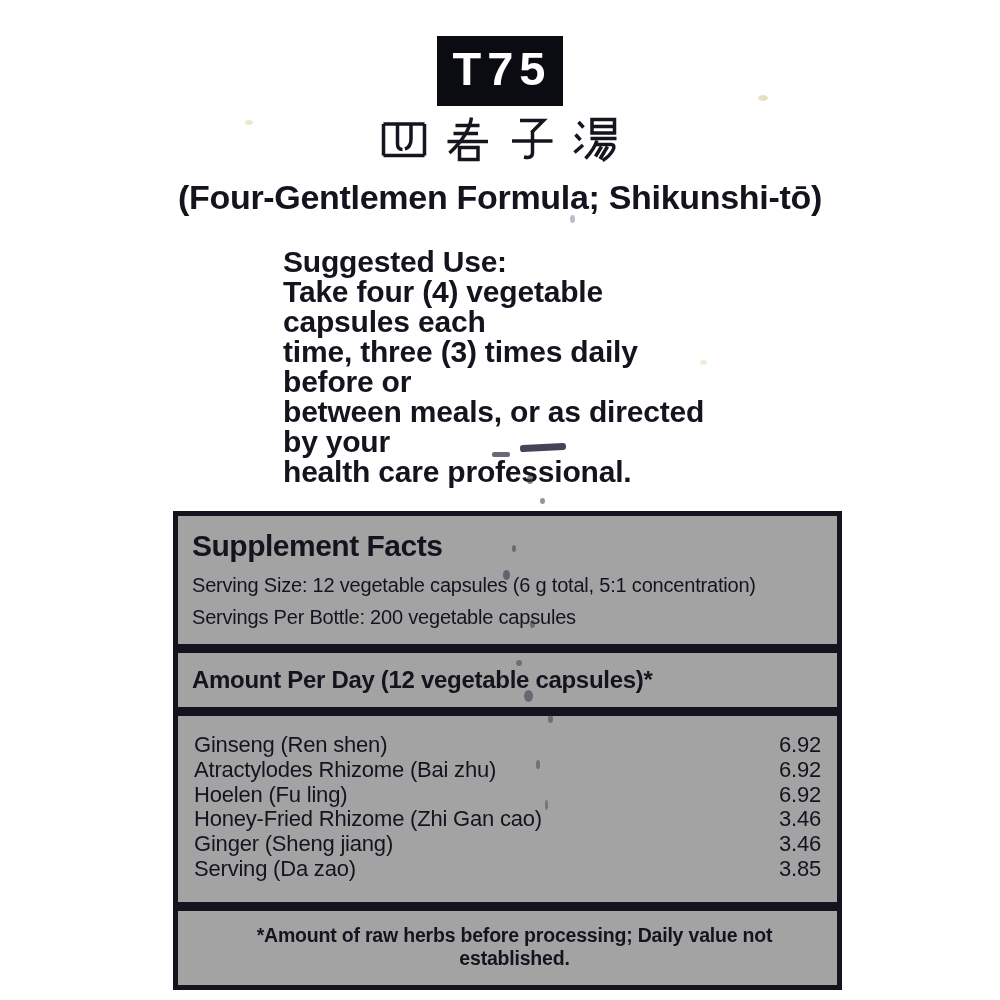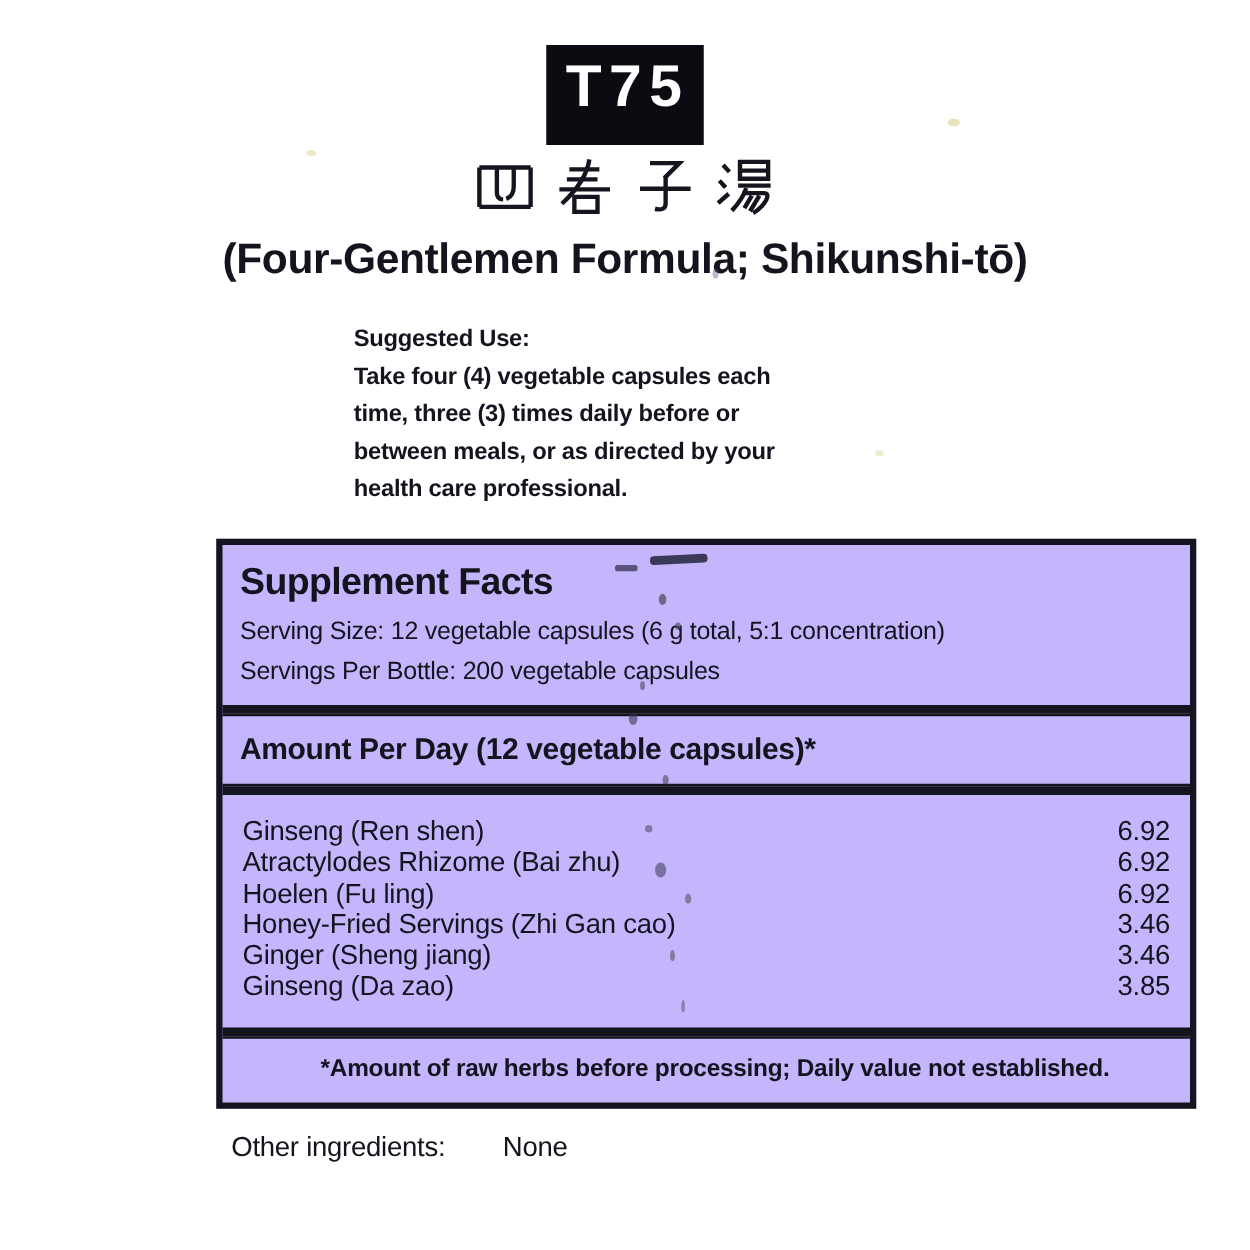--- a/index.html
+++ b/index.html
@@ -18,21 +18,21 @@
   .page{
     width:1000px;height:1000px;
     background:var(--page-bg);
     position:relative;
     padding-top:36px;
   }
   
   .header{text-align:center;}
   .code-box{
     display:inline-block;
-    width:126px;height:80px;
+    width:126px;height:70px;
     background:#0b0b12;
     color:#fff;
     font-size:47px;
     font-weight:bold;
     letter-spacing:6px;
     line-height:66px;
     text-align:center;
     padding-left:4px;
   }
   .pinyin{
@@ -56,32 +56,32 @@
   .alt-name{
     margin-top:13px;
     font-size:34px;
     font-weight:600;
     letter-spacing:-.3px;
   }
   
   .suggested{
     margin:30px 0 0 283px;
     width:450px;
-    font-size:19px;
+    font-size:30px;
     font-weight:bold;
     line-height:30px;
     letter-spacing:-.2px;
   }
   .suggested .body{white-space:pre-line;}
   
   .panel{
-    width:784px;
+    width:669px;
     margin:24px 0 0 173px;
     border:5px solid var(--ink);
-    background:#c4b5fd;
+    background:#a3a3a3;
   }
   .bar-a{height:3px;border-top:7px solid var(--ink);border-bottom:2px solid var(--ink);}
   .bar-b{height:3px;border-top:2px solid var(--ink);border-bottom:7px solid var(--ink);}
   .sec1{padding:13px 14px 15px 14px;}
   .sf-title{
     font-size:30px;
     font-weight:bold;
     letter-spacing:-.5px;
   }
   .sf-line{font-size:20px;margin-top:11px;letter-spacing:-.2px;}
@@ -189,29 +189,29 @@
       </div>
       <div class="ing-row">
         <span class="name">Atractylodes Rhizome (Bai zhu)</span>
         <span class="val">6.92</span>
       </div>
       <div class="ing-row">
         <span class="name">Hoelen (Fu ling)</span>
         <span class="val">6.92</span>
       </div>
       <div class="ing-row">
-        <span class="name">Honey-Fried Servings (Zhi Gan cao)</span>
+        <span class="name">Honey-Fried Rhizome (Zhi Gan cao)</span>
         <span class="val">3.46</span>
       </div>
       <div class="ing-row">
         <span class="name">Ginger (Sheng jiang)</span>
         <span class="val">3.46</span>
       </div>
       <div class="ing-row">
-        <span class="name">Ginseng (Da zao)</span>
+        <span class="name">Serving (Da zao)</span>
         <span class="val">3.85</span>
       </div>
     </div>
 
     <div class="bar-a"></div>
 
     <div class="sec4">
       <span>*Amount of raw herbs before processing; Daily value not established.</span>
     </div>
 

